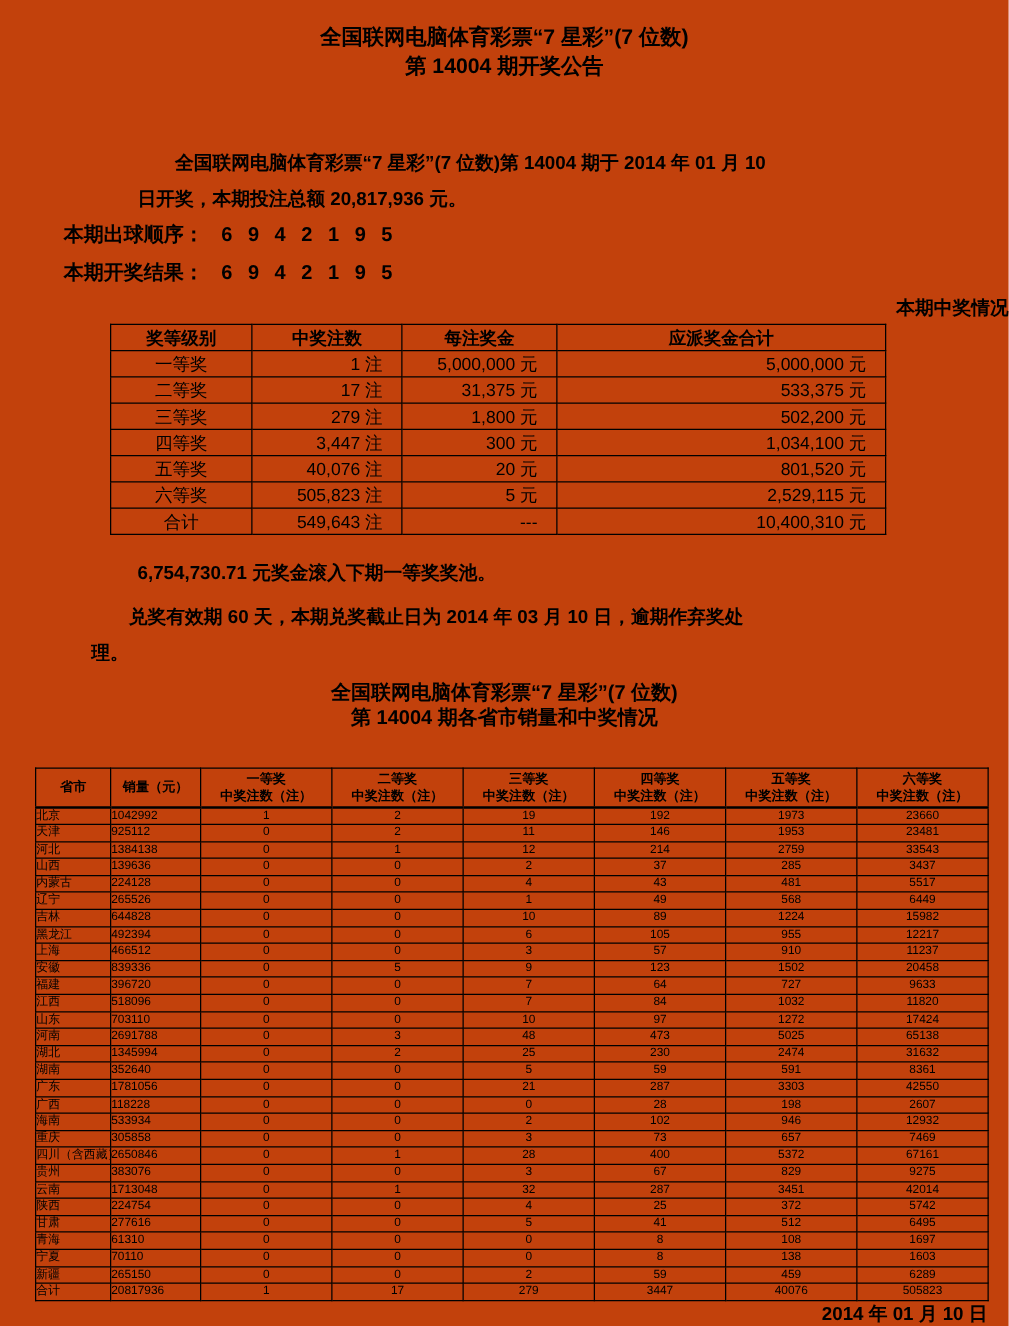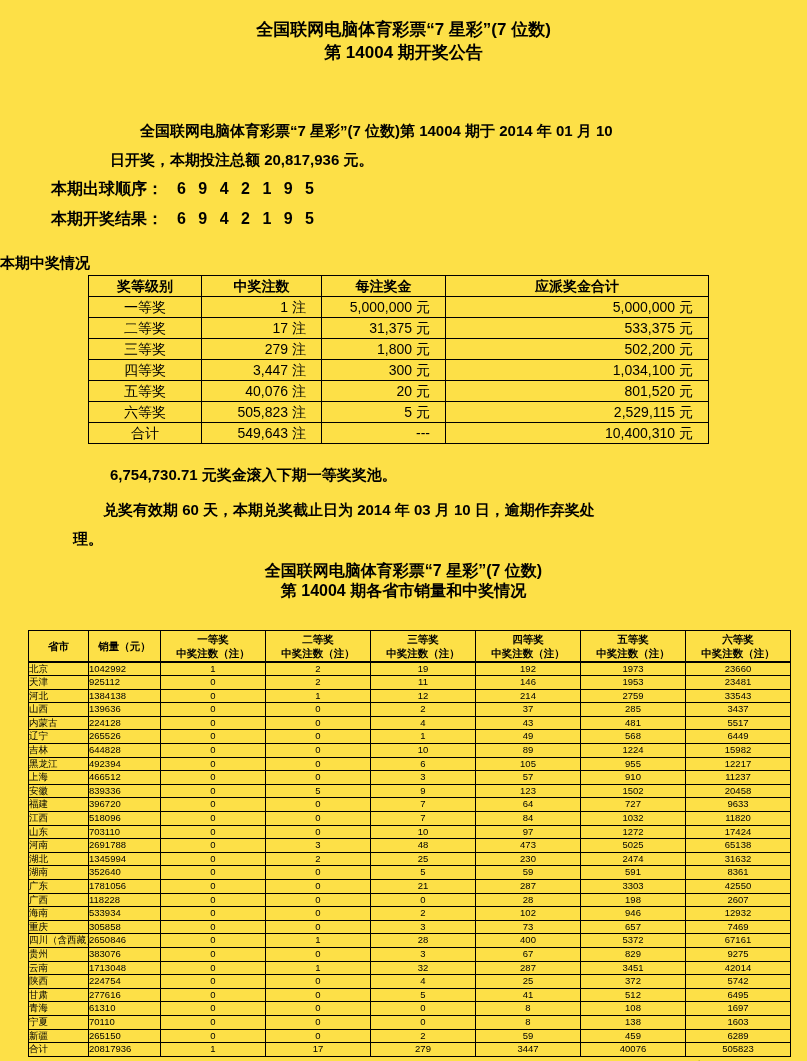--- a/index.html
+++ b/index.html
@@ -1,27 +1,27 @@
 <!DOCTYPE html>
 <html><head>
 <meta charset="utf-8">
 <style>
   * { margin:0; padding:0; box-sizing:border-box; }
   html,body { background:#ffffff; }
   .page {
-    width:807px; height:1061px; background:#fde047; color:#000;
+    width:807px; height:1061px; background:#c2410c; color:#000;
     font-family:"Liberation Sans", sans-serif;
     position:relative; overflow:hidden; padding-top:18px;
   }
   .doc-title { text-align:center; font-weight:bold; font-size:17px; line-height:23px; }
   .intro { margin:52px 105px 0 110px; font-size:15px; line-height:29px; font-weight:600; }
   .intro .ln1 { text-indent:2em; }
   .ball-line { margin-left:51px; font-size:16px; line-height:30px; font-weight:bold; }
   .ball-line .nums { margin-left:14px; letter-spacing:4px; }
-  .t1-title { margin-top:18px; text-align:left; font-size:15px; font-weight:bold; line-height:22px; }
+  .t1-title { margin-top:2px; text-align:right; font-size:15px; font-weight:bold; line-height:22px; }
   table { border-collapse:collapse; table-layout:fixed; }
   .t1 { margin-left:88px; width:620px; margin-top:1px; }
   .t1 th, .t1 td { border:1px solid #000; font-size:14px; height:20px; line-height:20px; overflow:visible; }
   .t1 th { font-weight:bold; text-align:center; }
   .t1 col.tc0 { width:113px; } .t1 col.tc1 { width:120px; }
   .t1 col.tc2 { width:124px; } .t1 col.tc3 { width:263px; }
   .t1 td.c0 { text-align:center; }
   .t1 td.c1, .t1 td.c2, .t1 td.c3 { text-align:right; padding-right:15px; }
   .rollover { margin:16px 105px 0 110px; font-size:15px; line-height:29px; font-weight:600; }
   .redeem { margin:6px 105px 0 73px; font-size:15px; line-height:29px; font-weight:600; }

